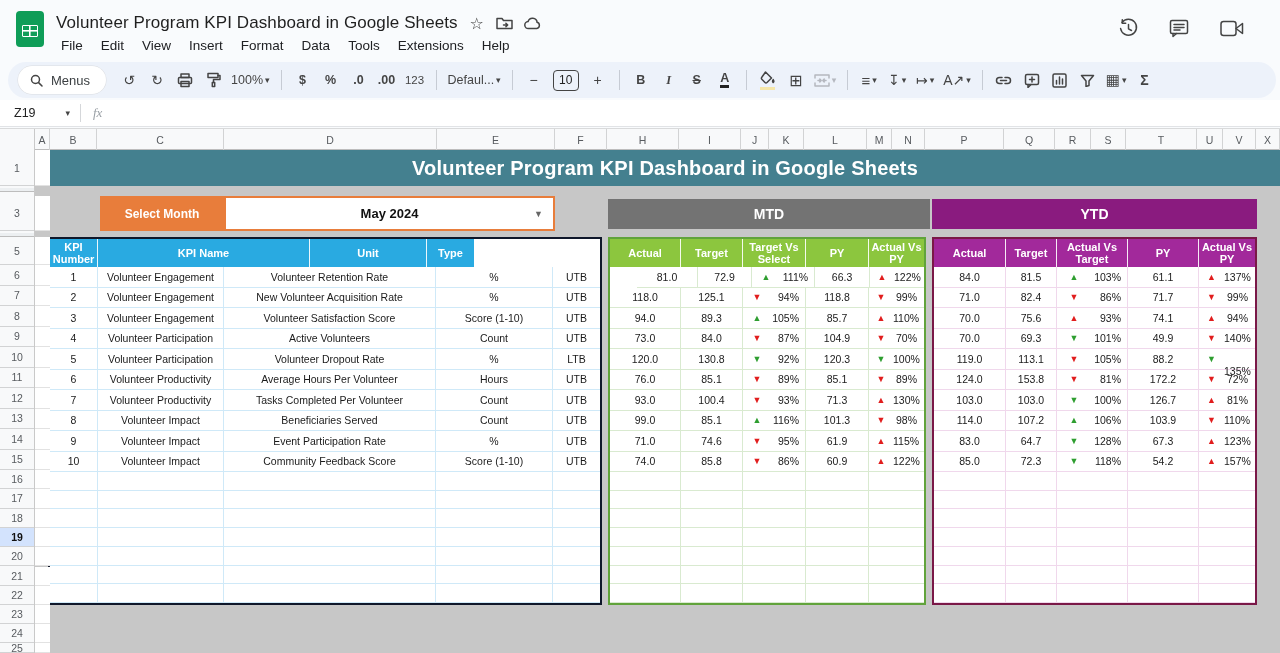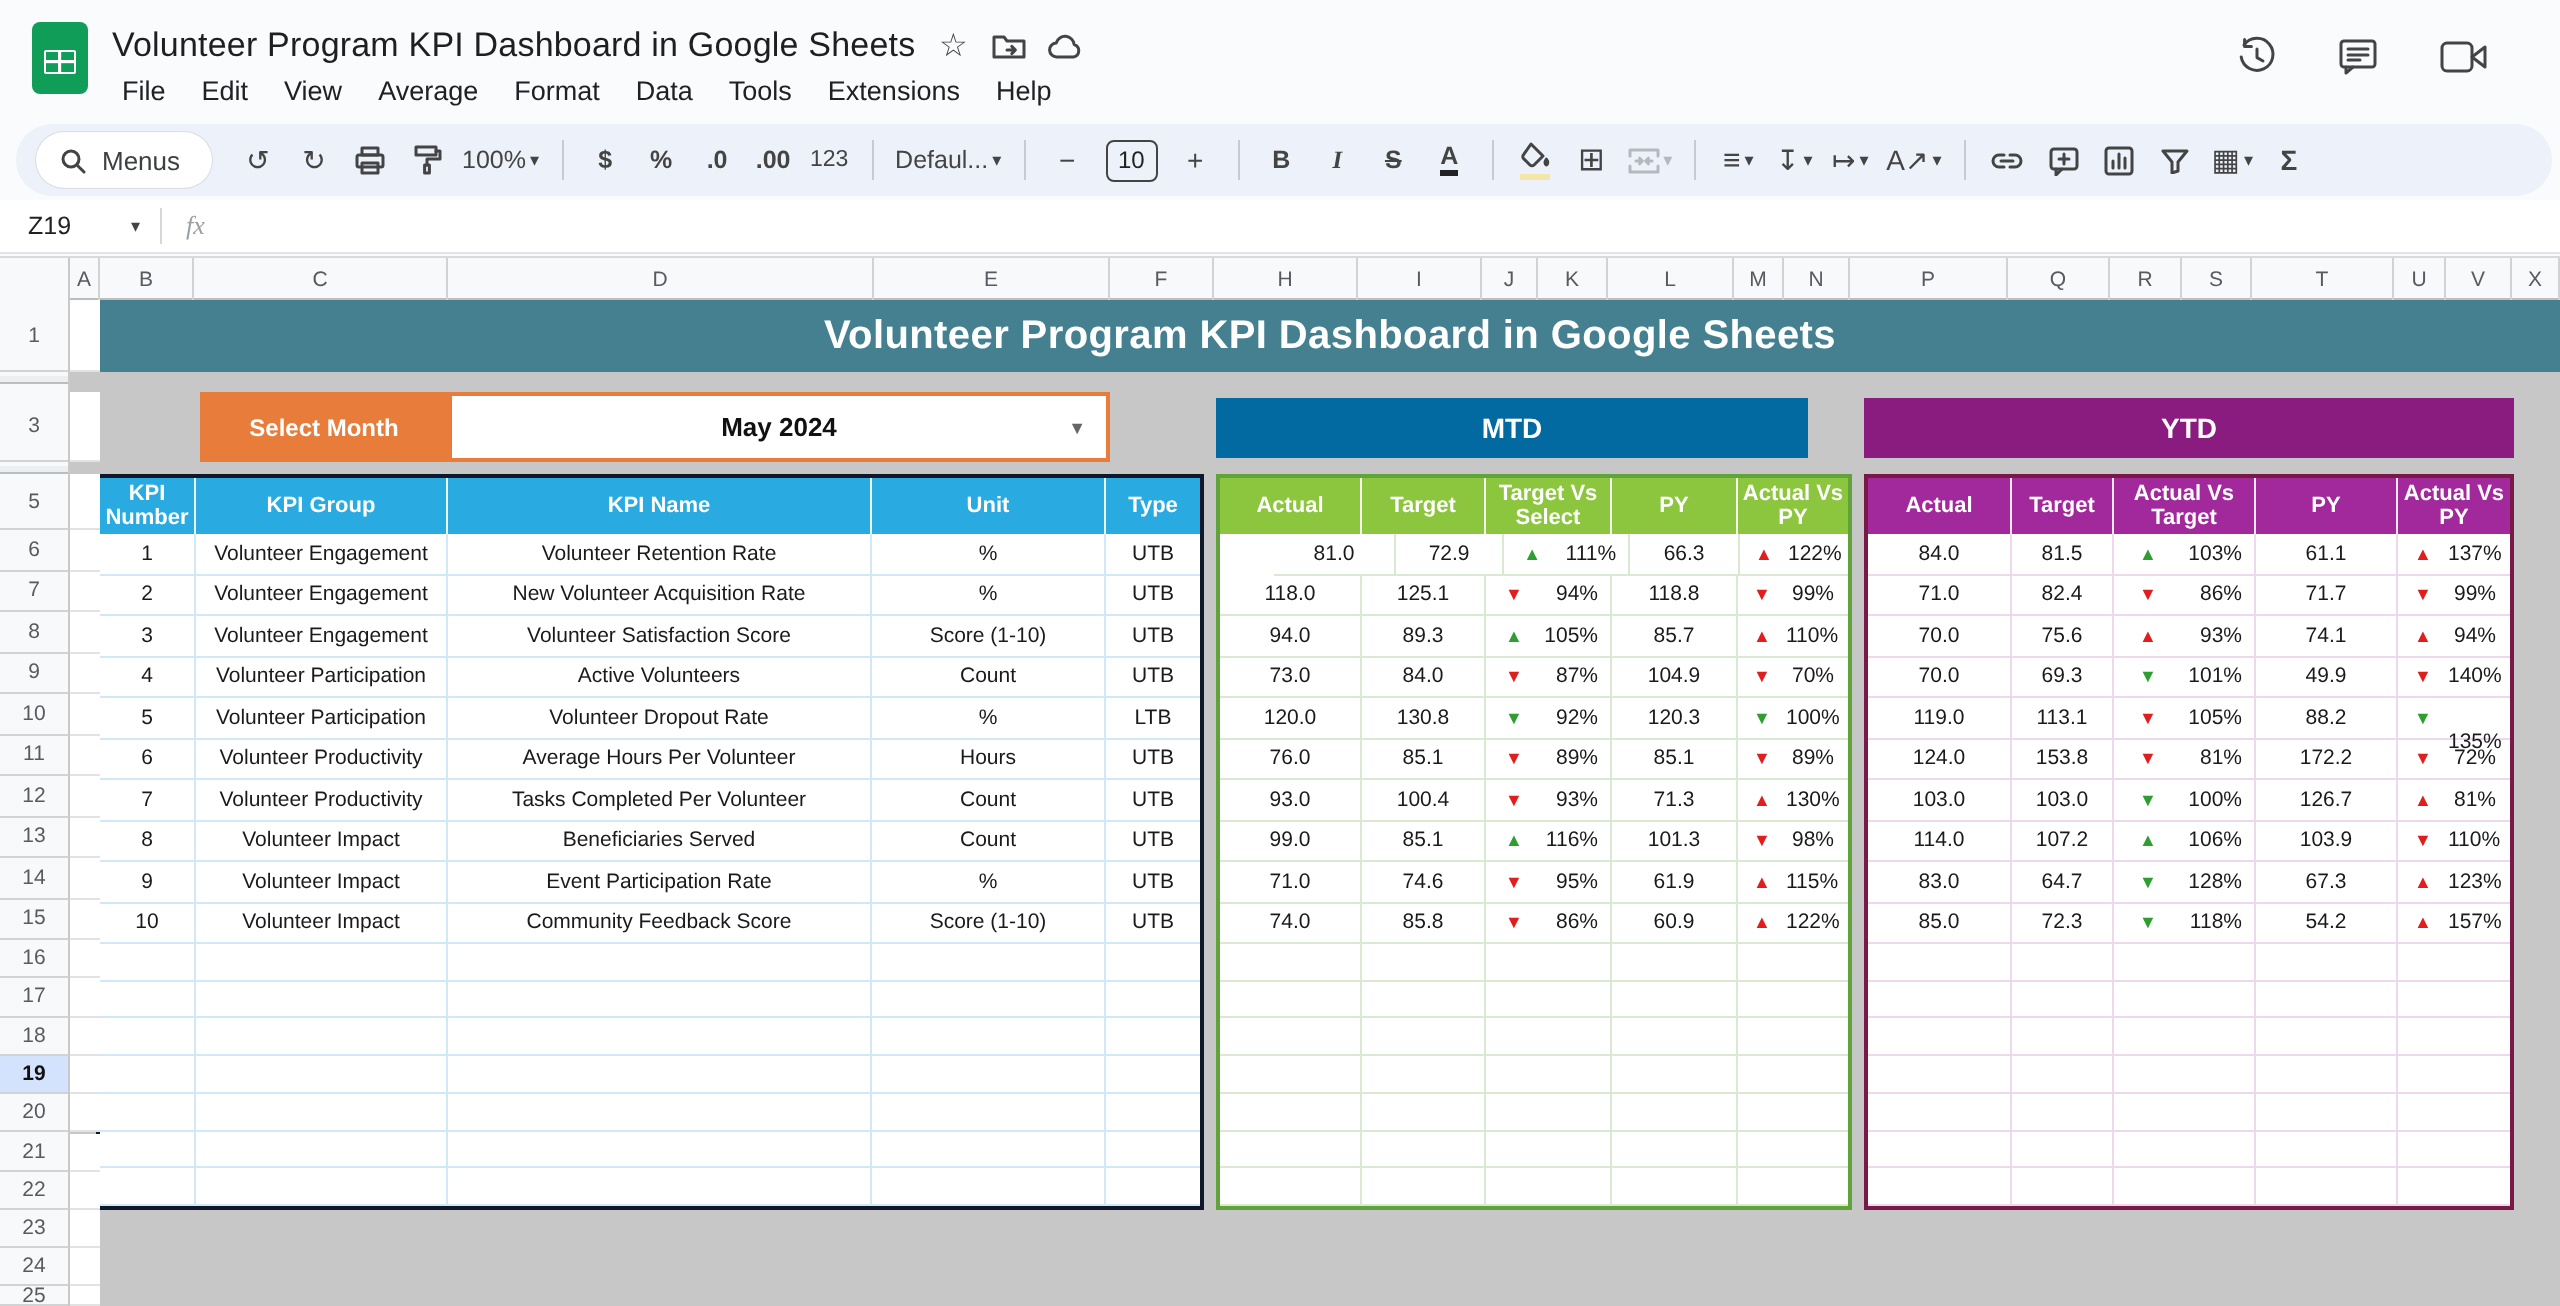--- a/index.html
+++ b/index.html
@@ -73,21 +73,21 @@
     color:#fff; font-weight:bold; font-size:20px; display:flex; align-items:center; justify-content:center;
     letter-spacing:.2px; }
 
   .sel-label { position:absolute; left:100px; top:46px; width:124px; height:35px; background:#e87d3b;
     color:#fff; font-weight:bold; font-size:12px; display:flex; align-items:center; justify-content:center; }
   .sel-drop { position:absolute; left:224px; top:46px; width:331px; height:35px; background:#fff;
     border:2px solid #e87d3b; display:flex; align-items:center; justify-content:center;
     font-weight:bold; font-size:13px; color:#111; }
   .sel-drop .dd-caret { position:absolute; right:10px; font-size:9px; color:#666; }
 
-  .mtd-bar { position:absolute; left:608px; top:49px; width:296px; height:30px; background:#0369a1;
+  .mtd-bar { position:absolute; left:608px; top:49px; width:322px; height:30px; background:#737373;
     color:#fff; font-weight:bold; font-size:14px; display:flex; align-items:center; justify-content:center; }
   .ytd-bar { position:absolute; left:932px; top:49px; width:325px; height:30px; background:#8a1b7f;
     color:#fff; font-weight:bold; font-size:14px; display:flex; align-items:center; justify-content:center; }
 
   .ktable { position:absolute; top:87px; height:368px; background:#fff; display:flex; flex-direction:column; }
   .ktable.left  { left:48px;  width:554px; border:2px solid #0f172a; }
   .ktable.mtd   { left:608px; width:318px; border:2px solid #61a33b; }
   .ktable.ytd   { left:932px; width:325px; border:2px solid #7a1847; }
 
   .thead { display:flex; height:28px; flex:0 0 28px; }
@@ -135,21 +135,21 @@
       <span class="t-icon">
         <svg class="ic" width="18" height="13" viewBox="0 0 18 13">
             <path d="M4.5 11.5 a3.5 3.5 0 0 1 -.4 -7 a4.6 4.6 0 0 1 9 .8 a3.2 3.2 0 0 1 -.3 6.2 z"></path>
           </svg>
       </span>
     </div>
     <nav class="menubar" id="menubar">
         <span class="menu-item">File</span>
         <span class="menu-item">Edit</span>
         <span class="menu-item">View</span>
-        <span class="menu-item">Average</span>
+        <span class="menu-item">Insert</span>
         <span class="menu-item">Format</span>
         <span class="menu-item">Data</span>
         <span class="menu-item">Tools</span>
         <span class="menu-item">Extensions</span>
         <span class="menu-item">Help</span>
       </nav>
     <div class="topbar-right">
       <span>
         <svg class="ic" width="21" height="21" viewBox="0 0 21 21">
             <path d="M4 4.5 A8 8 0 1 1 2.6 10.5"></path>
@@ -341,21 +341,20 @@
       <span>May 2024</span>
       <span class="dd-caret">▼</span>
     </div>
 
     <div class="mtd-bar">MTD</div>
     <div class="ytd-bar">YTD</div>
 
     <div class="ktable left" id="tblLeft">
         <div class="thead">
           <div class="th" style="width: 48px;">KPI Number</div>
-          <div class="th" style="width: 126px;">KPI Group</div>
           <div class="th" style="width: 212px;">KPI Name</div>
           <div class="th" style="width: 117px;">Unit</div>
           <div class="th" style="width: 47px;">Type</div>
         </div>
         <div class="trow">
           <div class="td" style="width: 48px;">1</div>
           <div class="td" style="width: 126px;">Volunteer Engagement</div>
           <div class="td" style="width: 212px;">Volunteer Retention Rate</div>
           <div class="td" style="width: 117px;">%</div>
           <div class="td" style="width: 47px;">UTB</div>

